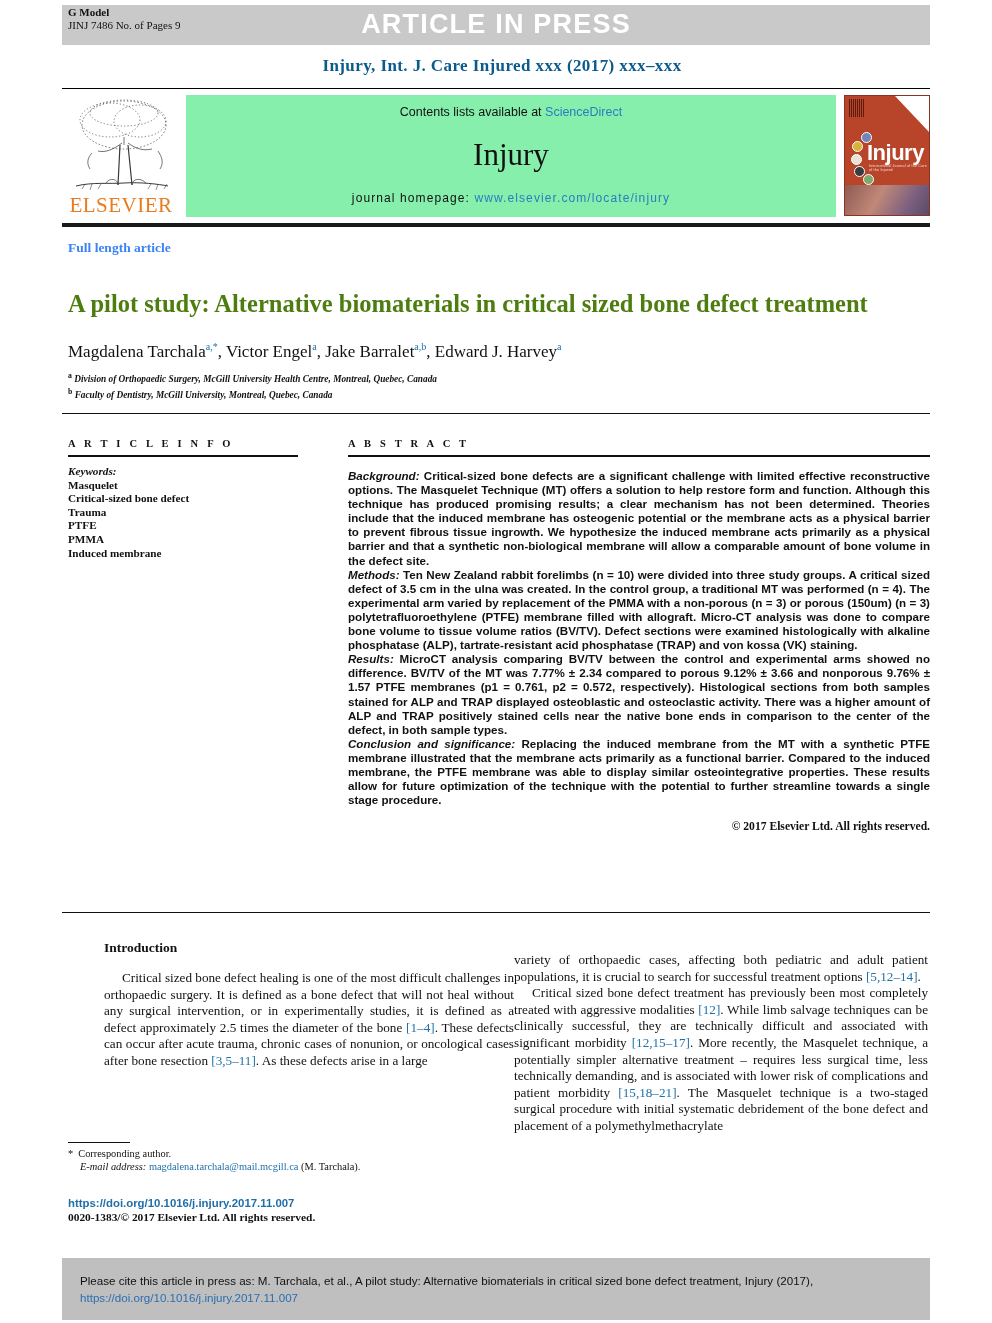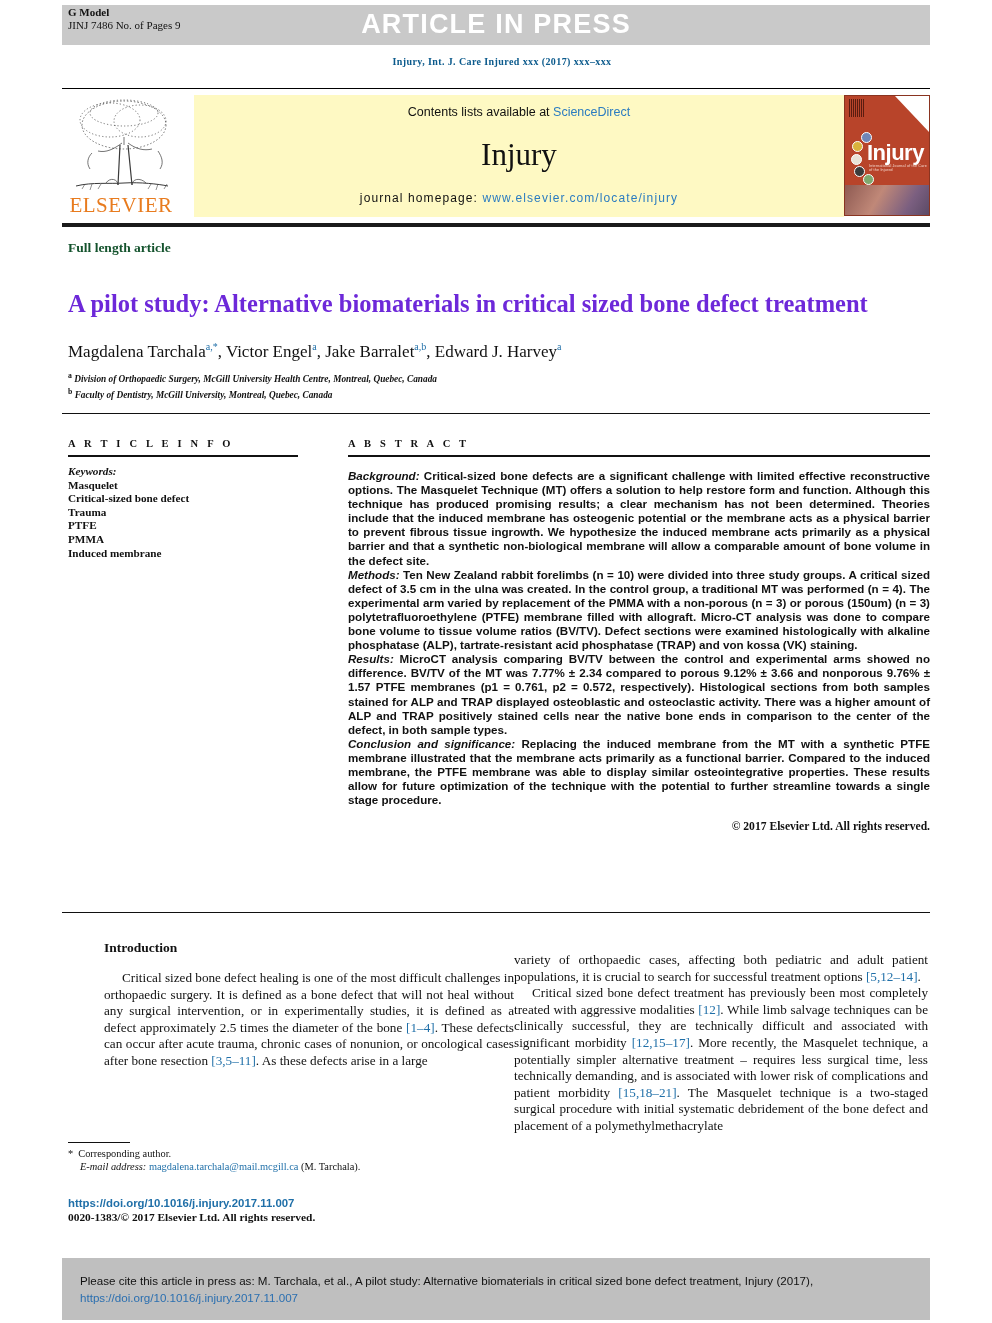--- a/index.html
+++ b/index.html
@@ -55,21 +55,21 @@
 
   
   .journal-line {
     position: absolute;
     left: 12px; right: 0;
     top: 56px;
     text-align: center;
     color: #0b5a8c;
     font-family: "Liberation Serif", serif;
     font-weight: bold;
-    font-size: 10px;
+    font-size: 17px;
     letter-spacing: 0.4px;
   }
 
   
   .masthead-rule-top {
     position: absolute;
     left: 62px;
     top: 88px;
     width: 868px;
     height: 1px;
@@ -95,25 +95,25 @@
     bottom: 2px;
     width: 118px;
     text-align: center;
     font-family: "Liberation Serif", serif;
     font-size: 21px;
     letter-spacing: 0.5px;
     color: #e87b1e;
   }
   .contents-box {
     position: absolute;
-    left: 132px;
+    left: 124px;
     top: 2px;
     width: 650px;
     height: 122px;
-    background: #fef9c3;
+    background: #86efac;
   }
   .contents-line {
     position: absolute;
     left: 0; right: 0;
     top: 10px;
     text-align: center;
     font-family: "Liberation Sans", sans-serif;
     font-size: 12.5px;
     color: #111;
   }
@@ -206,31 +206,31 @@
   }
 
   
   .article-type {
     position: absolute;
     left: 68px;
     top: 240px;
     font-family: "Liberation Serif", serif;
     font-weight: bold;
     font-size: 13.5px;
-    color: #14532d;
+    color: #3b82f6;
   }
   .article-title {
     position: absolute;
     left: 68px;
     top: 272px;
     width: 810px;
     font-family: "Liberation Serif", serif;
     font-size: 24.5px;
     line-height: 31px;
-    color: #6d28d9;
+    color: #4d7c0f;
   }
   .authors {
     position: absolute;
     left: 68px;
     top: 341px;
     width: 820px;
     font-family: "Liberation Serif", serif;
     font-size: 17px;
     color: #111;
   }

